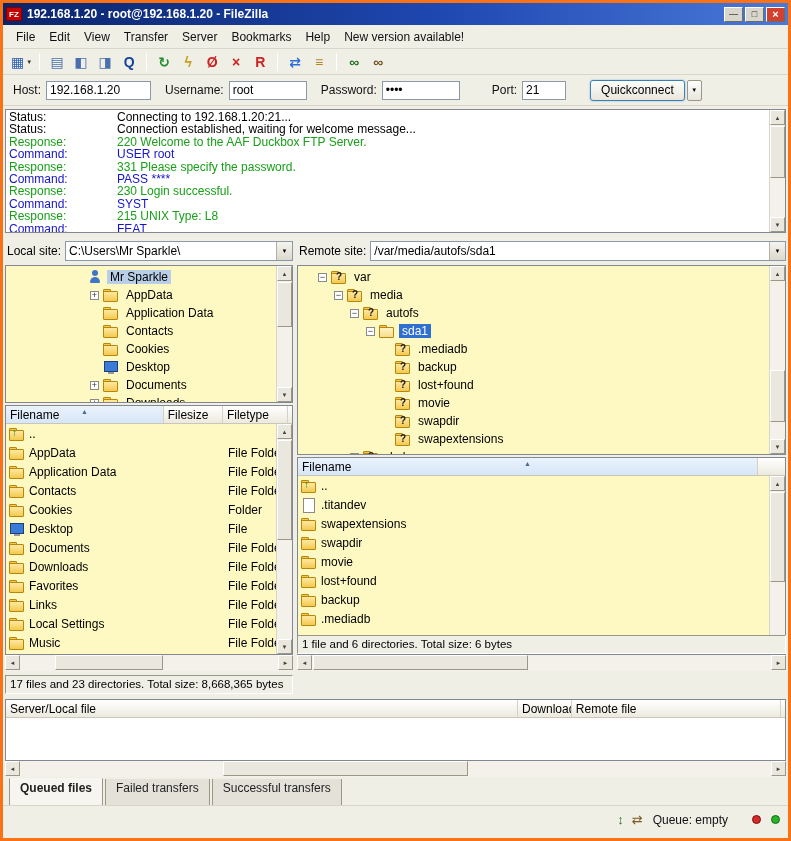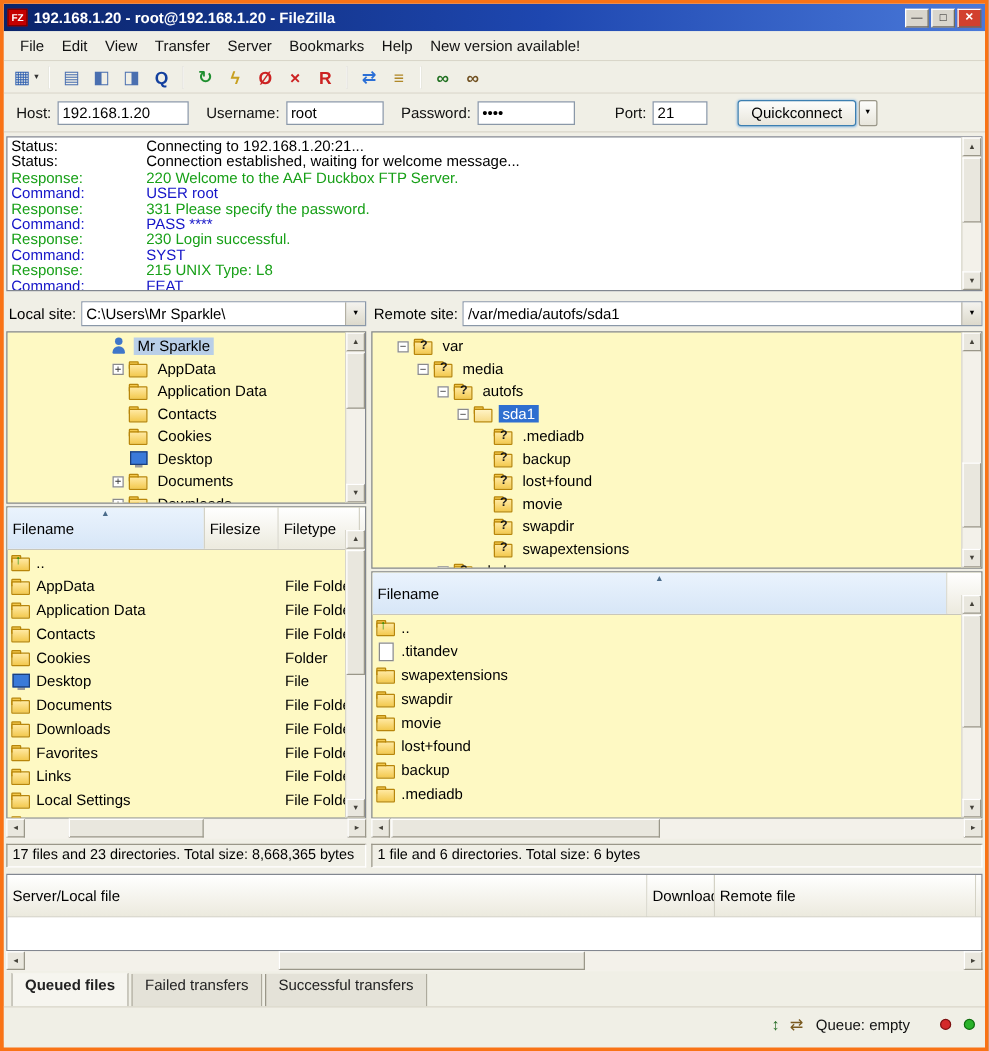--- a/index.html
+++ b/index.html
@@ -85,21 +85,21 @@
   .fi-file::after { content:""; position:absolute; left:2px; top:0; width:10px; height:13px;
     background:#fff; border:1px solid #8a8a8a; }
   .fi-desktop::after { content:""; position:absolute; left:1px; top:1px; width:12px; height:9px;
     background:#3a7ad9; border:1px solid #1c3f7a; }
   .fi-desktop::before { content:""; position:absolute; left:5px; top:11px; width:6px; height:3px; background:#9a9a9a; }
   .fi-user::before { content:""; position:absolute; left:5px; top:0; width:6px; height:6px; border-radius:50%; background:#3f76c9; }
   .fi-user::after { content:""; position:absolute; left:3px; top:7px; width:10px; height:6px;
     border-radius:5px 5px 1px 1px; background:#3f76c9; }
 
   
-  .heads { display:flex; height:34px; border-bottom:1px solid #c9c7ba; background:#fff; }
+  .heads { display:flex; height:18px; border-bottom:1px solid #c9c7ba; background:#fff; }
   .hcell { position:relative; display:inline-flex; align-items:center; padding-left:4px;
     background:linear-gradient(#ffffff,#eceade); border-right:1px solid #d4d2c5; white-space:nowrap; overflow:hidden; }
   .hcell.sorted { background:linear-gradient(#eaf3fd,#d7e6f7); }
   .hcell.fill { flex:1; border-right:none; }
   .sortarrow { position:absolute; left:50%; top:2px; transform:translateX(-50%); font-size:7px; color:#4a6b8a; font-style:normal; }
   .frow { height:19px; display:flex; align-items:center; padding-left:3px; white-space:nowrap; }
   .fname { overflow:hidden; }
   .fsize { text-align:right; padding-right:8px; }
   .ftype { padding-left:2px; }
 
@@ -536,21 +536,21 @@
       <span class="sb-btn down">▼</span>
     </div>
   </div>
   <div class="hsb" style="top:652px; left:294px; width:489px; height:16px;">
     <span class="sb-btn left">◄</span>
     <span class="sb-thumb" style="left:16px; width:215px;"></span>
     <span class="sb-btn right">►</span>
   </div>
 
   <div class="statuspanel" style="top:672px; left:2px; width:288px;">17 files and 23 directories. Total size: 8,668,365 bytes</div>
-  <div class="statuspanel" style="top:672px; left:294px; width:489px;">1 file and 6 directories. Total size: 6 bytes</div>
+  <div class="statuspanel" style="top:632px; left:294px; width:489px;">1 file and 6 directories. Total size: 6 bytes</div>
 
   <div class="queue-pane" style="top:696px; left:2px; width:781px; height:62px;">
     <div class="heads" id="queue-heads">
           <span class="hcell" style="width:514px">Server/Local file</span>
           <span class="hcell" style="width:54px">Downloads</span>
           <span class="hcell" style="width:210px">Remote file</span>
           <span class="hcell fill"></span>
         </div>
     <div style="height:44px; background:#fff;"></div>
   </div>

